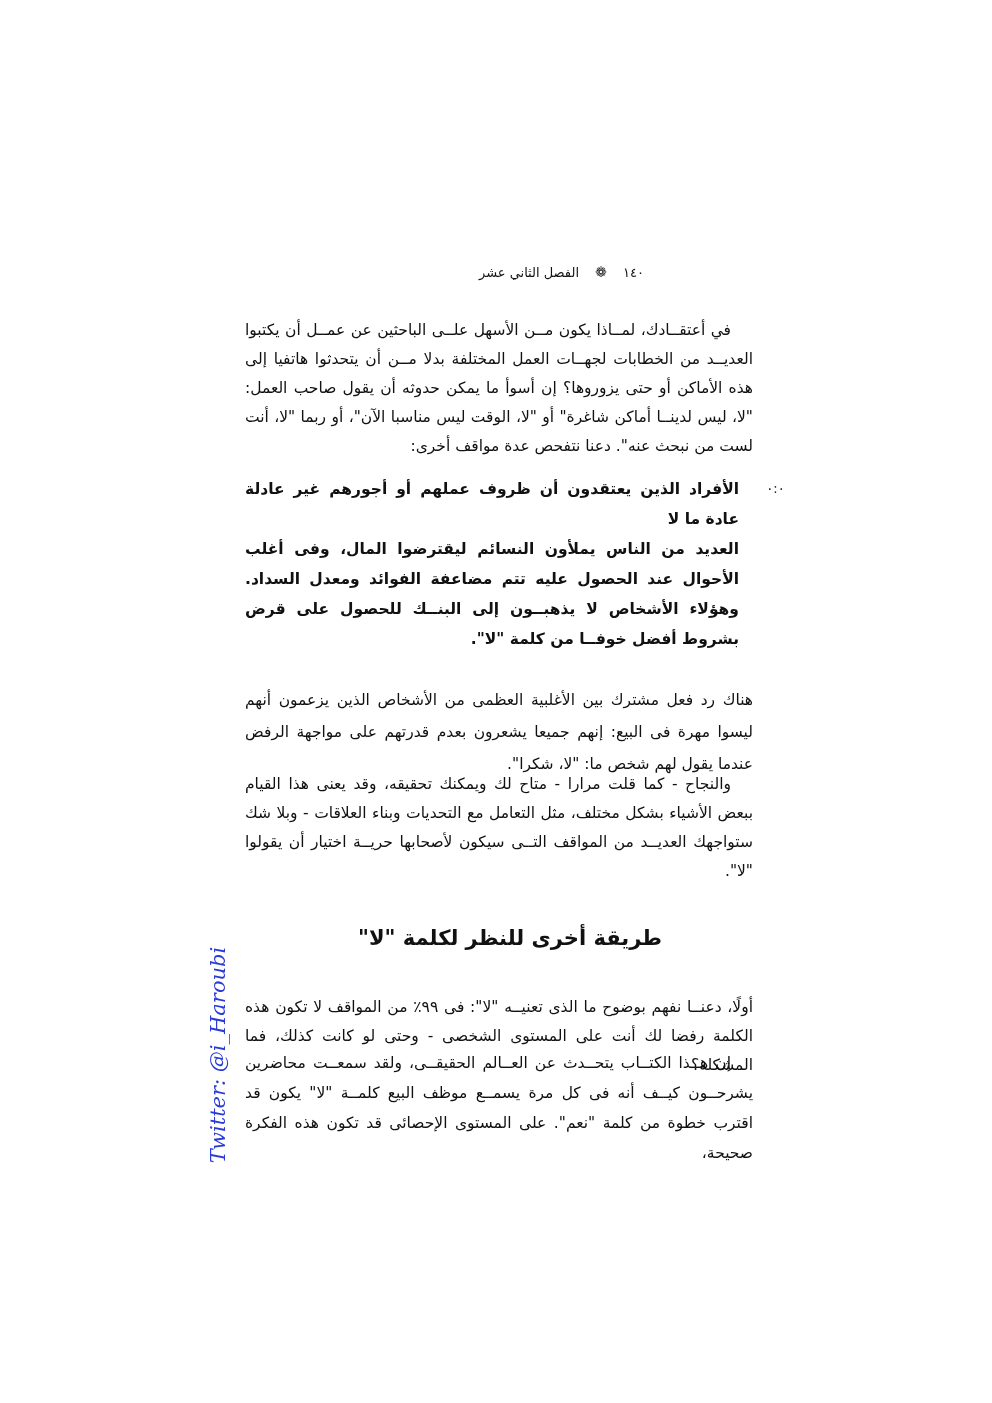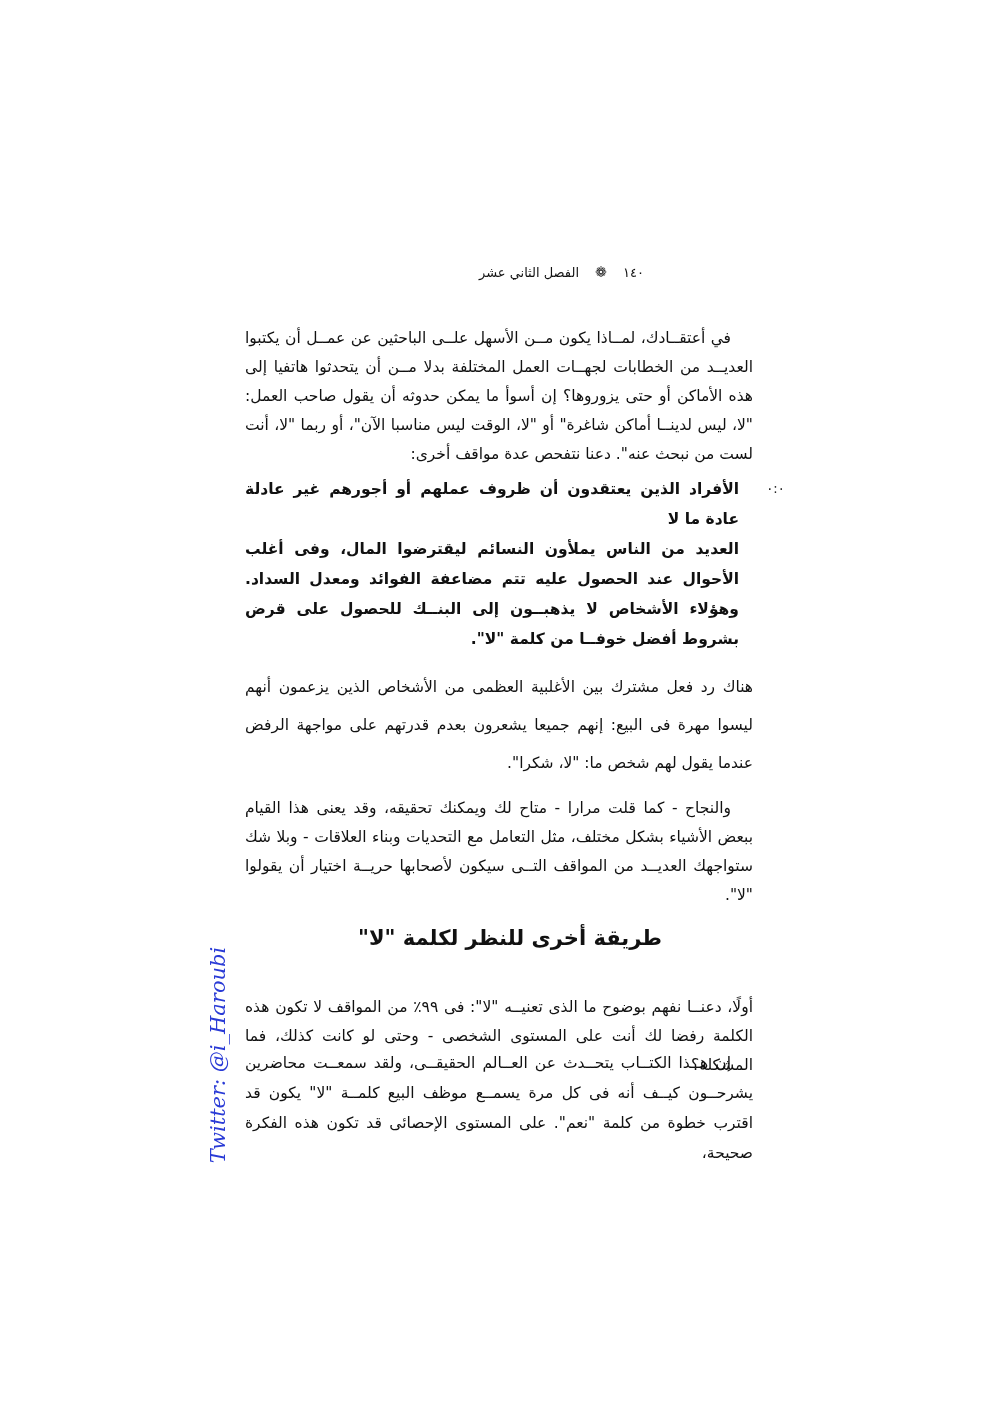--- a/index.html
+++ b/index.html
@@ -37,21 +37,21 @@
     .text-block {
       position: absolute;
       left: 245px;
       width: 508px;
       direction: rtl;
       text-align: justify;
       text-align-last: right;
       font-size: 15.5px;
       line-height: 29px;
     }
-    .p1 { top: 324px; }
+    .p1 { top: 316px; }
     .p1 .first-line-indent { display: inline-block; width: 22px; }
     .bullet-wrap {
       position: absolute;
       top: 474px;
       left: 245px;
       width: 540px;
       direction: rtl;
       font-size: 15.5px;
       line-height: 30px;
     }
@@ -62,22 +62,22 @@
       font-size: 14px;
       color: #222;
       font-family: Liberation Serif, serif;
     }
     .bullet-text {
       margin-right: 46px;
       text-align: justify;
       text-align-last: right;
       font-weight: bold;
     }
-    .p3 { top: 668px; line-height: 38px; }
-    .p4 { top: 794px; line-height: 29px; }
+    .p3 { top: 684px; line-height: 32px; }
+    .p4 { top: 770px; line-height: 29px; }
     .p4 .first-line-indent { display: inline-block; width: 22px; }
     .section-heading {
       position: absolute;
       top: 921px;
       right: 222px;
       direction: rtl;
       font-size: 21px;
       font-weight: bold;
       line-height: 34px;
       white-space: nowrap;

